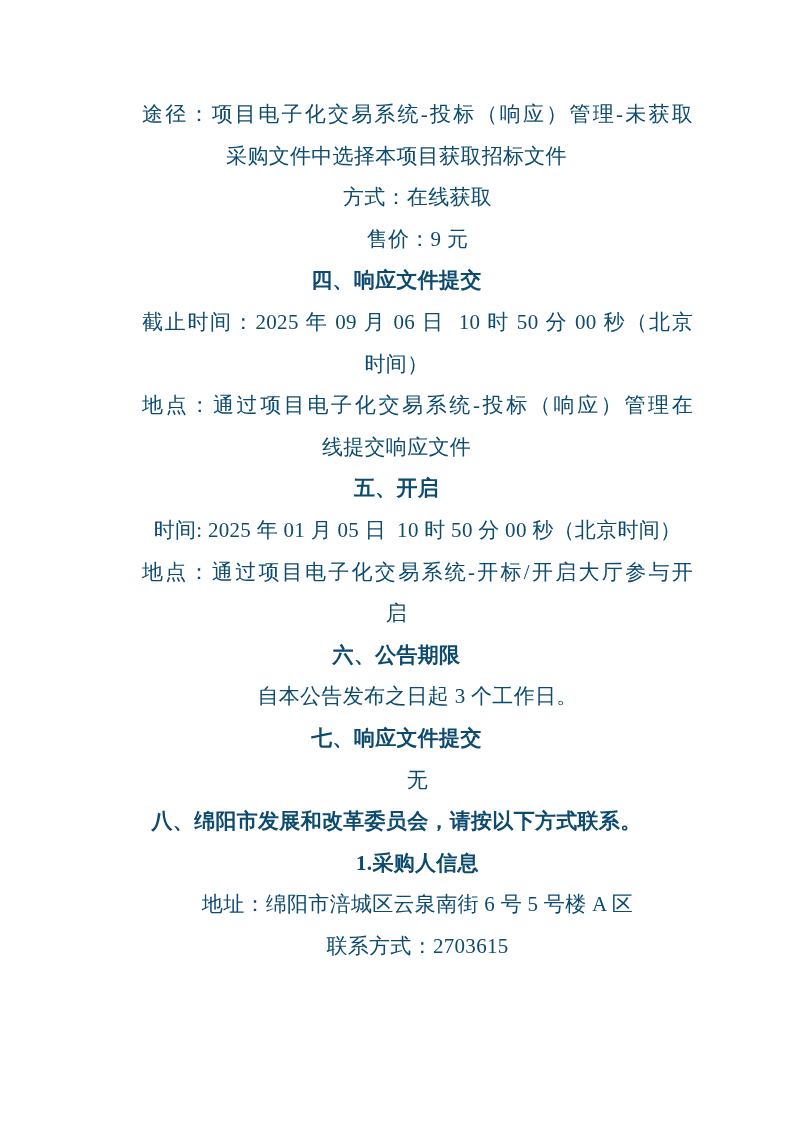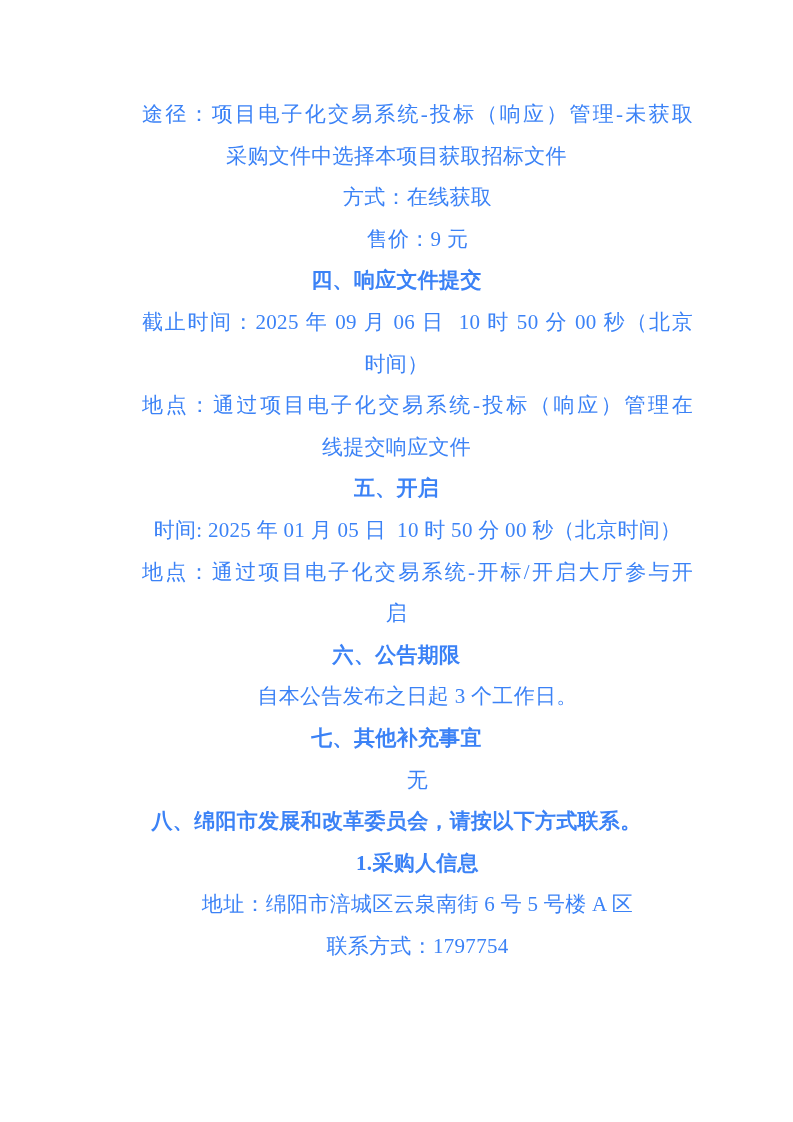--- a/index.html
+++ b/index.html
@@ -15,21 +15,21 @@
     overflow: hidden;
   }
   .doc-content {
     position: absolute;
     left: 100px;
     top: 94px;
     width: 593px;
     font-family: "Liberation Serif", "DejaVu Serif", serif;
     font-size: 21px;
     line-height: 41.6px;
-    color: #3b82f6;
+    color: #0c4a6e;
     letter-spacing: 0.3px;
   }
   .line {
     white-space: pre-wrap;
     text-align: center;
   }
   .line.indent {
     text-indent: 2em;
   }
   .line.bold {
@@ -53,20 +53,20 @@
       <div class="line indent stretch">截止时间：2025 年 09 月 06 日  10 时 50 分 00 秒（北京</div>
       <div class="line">时间）</div>
       <div class="line indent stretch">地点：通过项目电子化交易系统-投标（响应）管理在</div>
       <div class="line">线提交响应文件</div>
       <div class="line bold">五、开启</div>
       <div class="line indent">时间: 2025 年 01 月 05 日  10 时 50 分 00 秒（北京时间）</div>
       <div class="line indent stretch">地点：通过项目电子化交易系统-开标/开启大厅参与开</div>
       <div class="line">启</div>
       <div class="line bold">六、公告期限</div>
       <div class="line indent">自本公告发布之日起 3 个工作日。</div>
-      <div class="line bold">七、其他补充事宜</div>
+      <div class="line bold">七、响应文件提交</div>
       <div class="line indent">无</div>
       <div class="line bold">八、绵阳市发展和改革委员会，请按以下方式联系。</div>
       <div class="line bold indent">1.采购人信息</div>
       <div class="line indent">地址：绵阳市涪城区云泉南街 6 号 5 号楼 A 区</div>
-      <div class="line indent">联系方式：1797754</div>
+      <div class="line indent">联系方式：2703615</div>
     </div>
 </div>
 
 </body></html>

